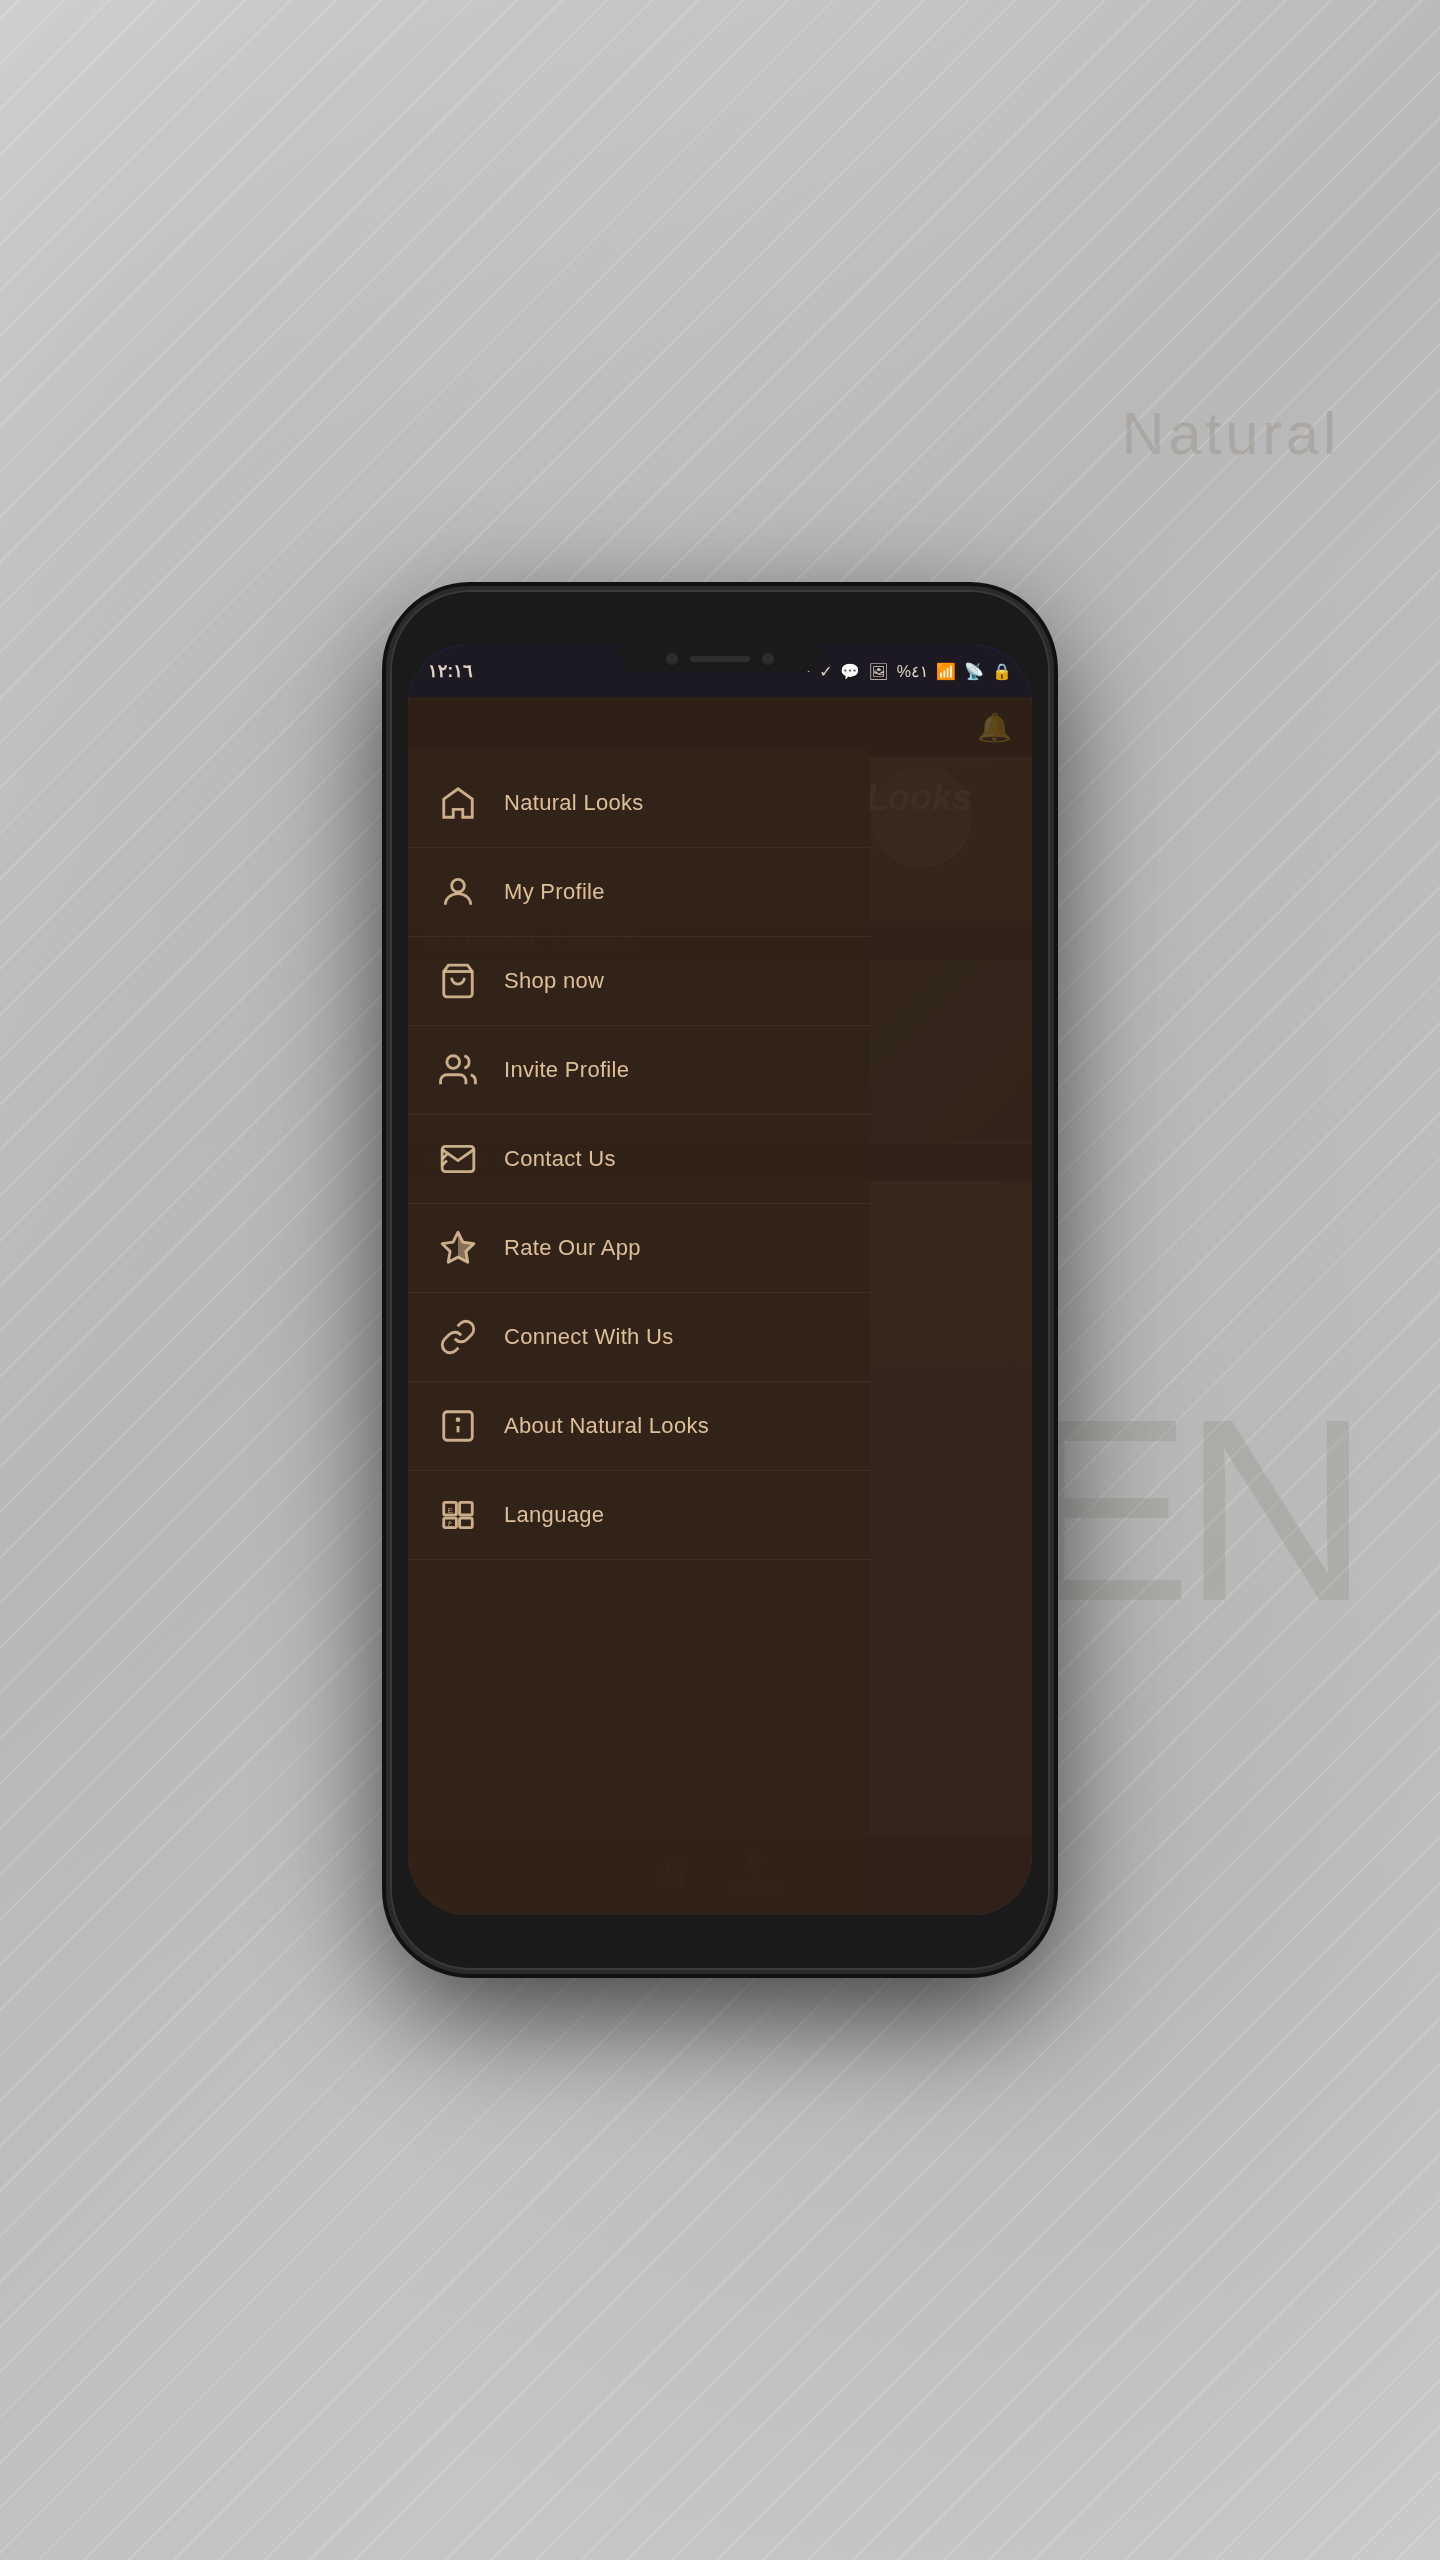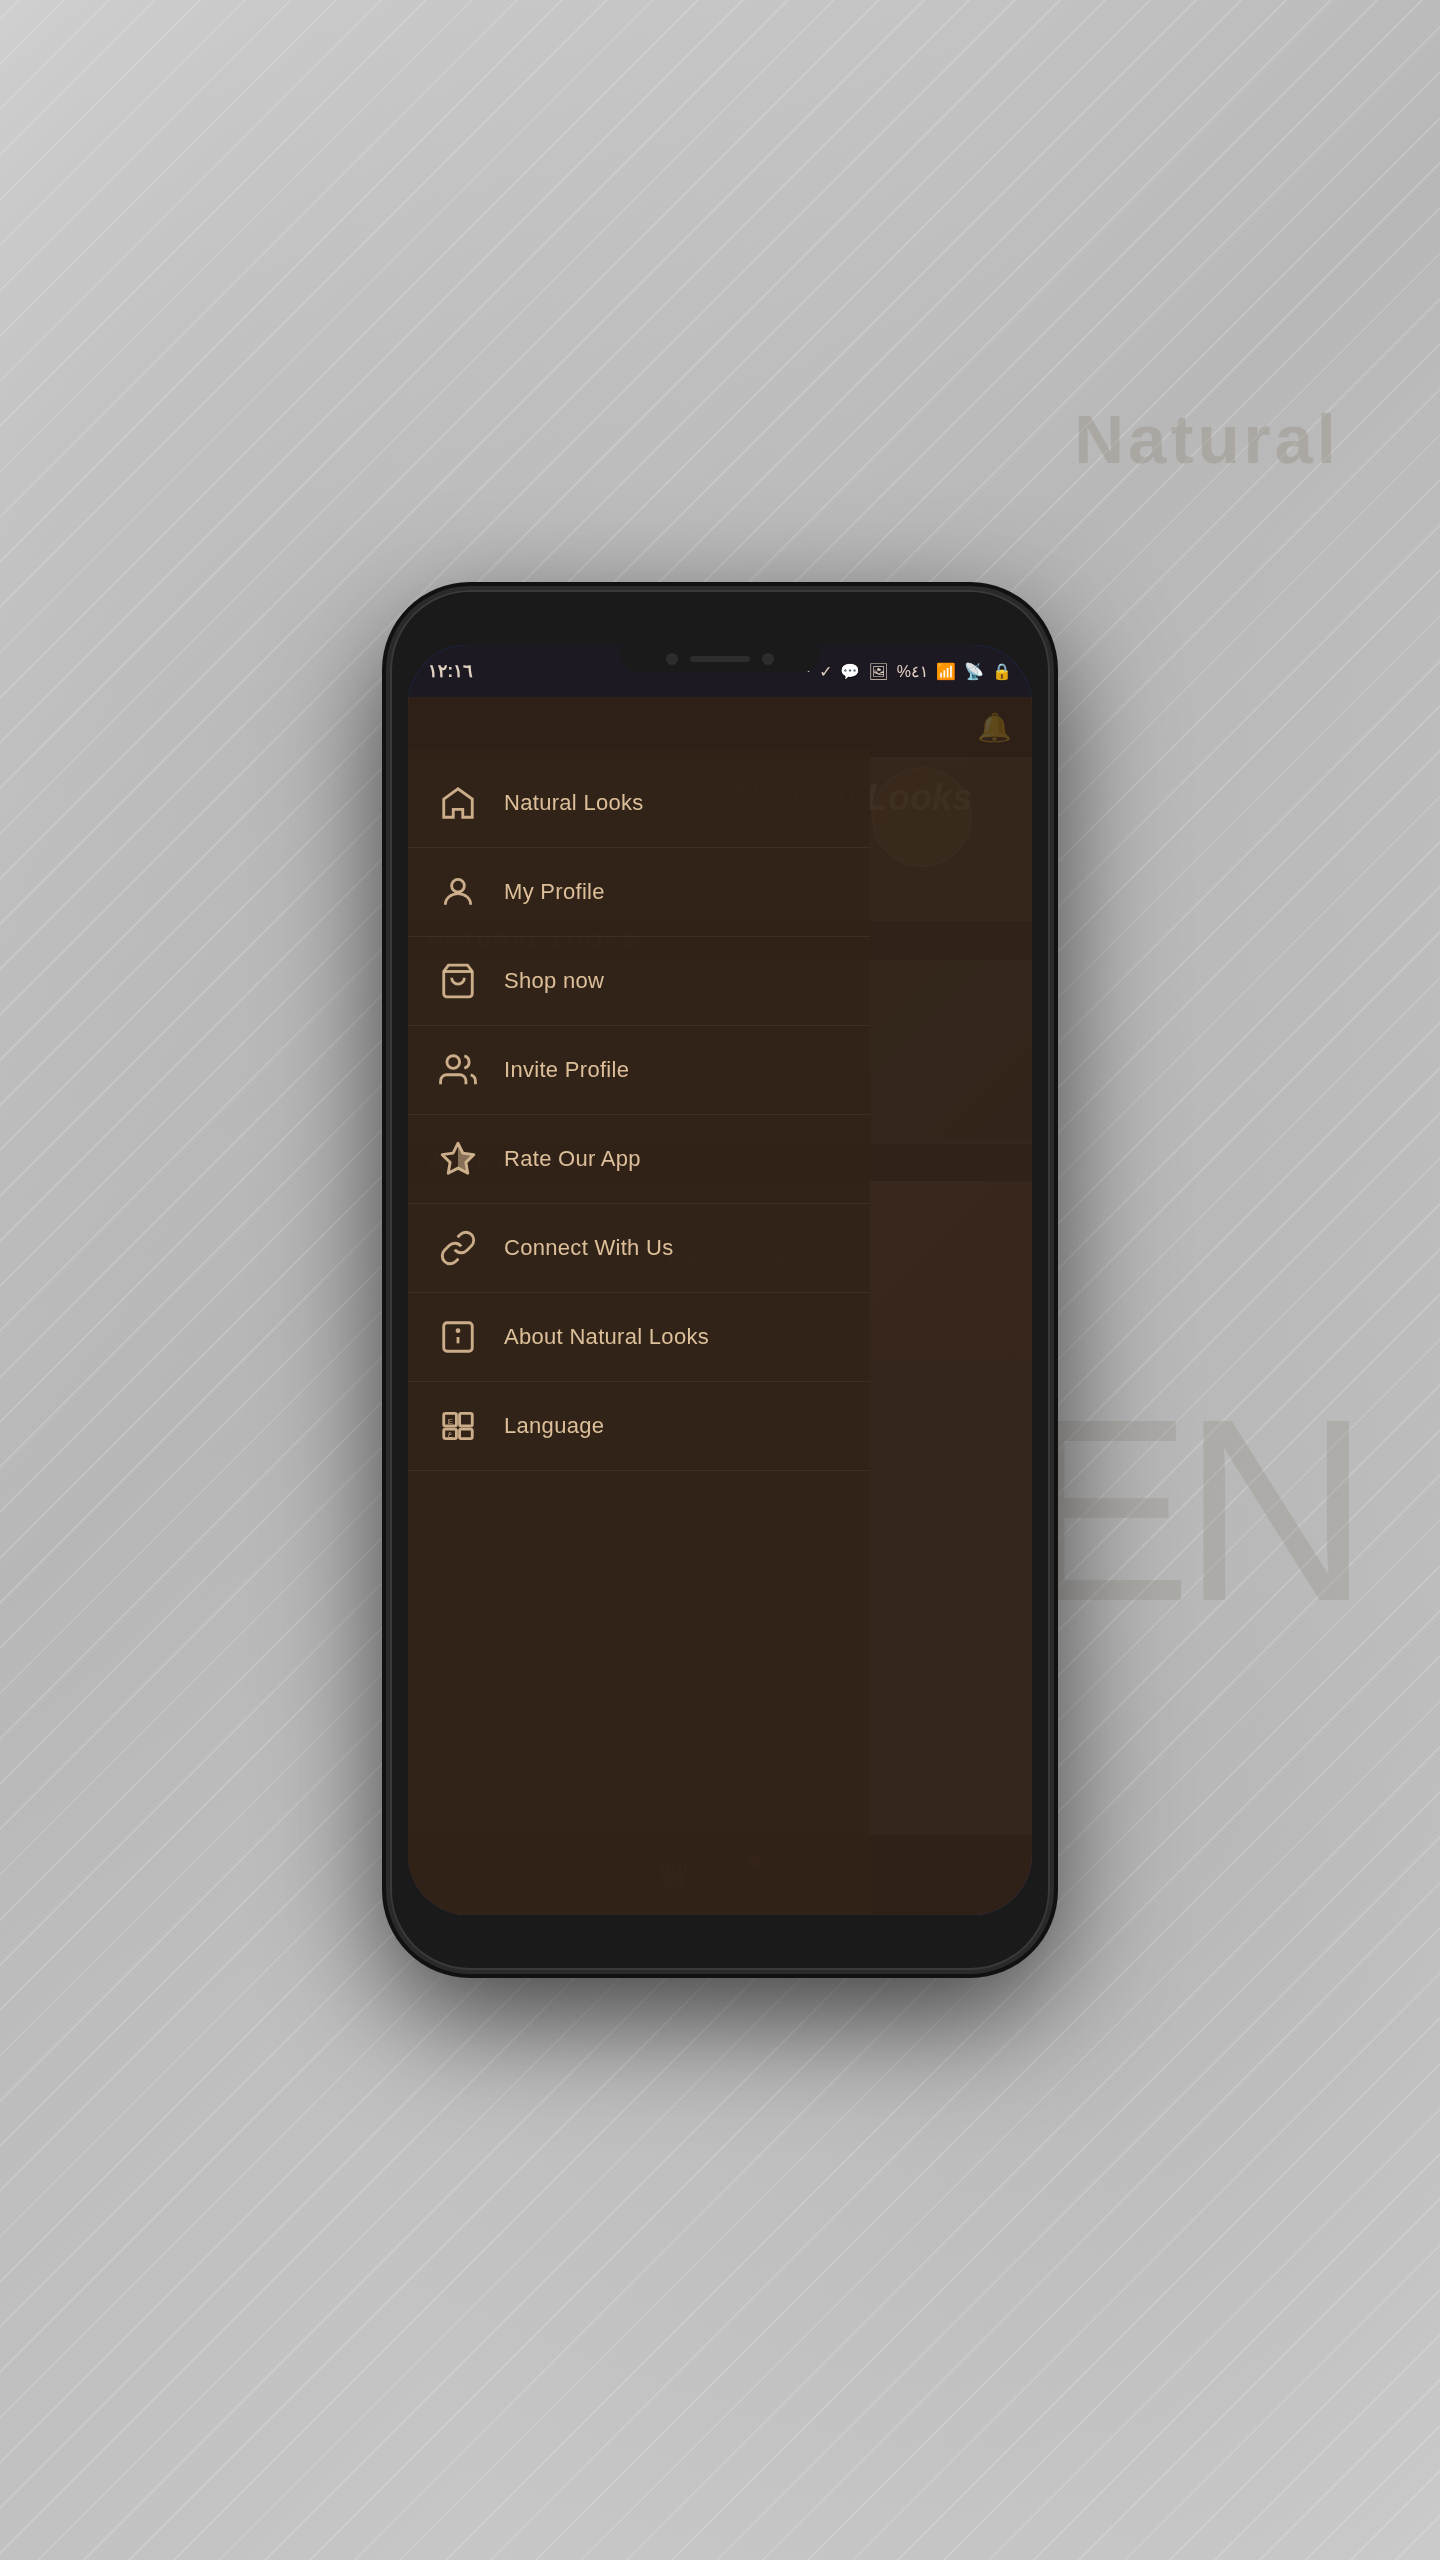--- a/index.html
+++ b/index.html
@@ -38,22 +38,22 @@
           rgba(255,255,255,0.15) 30px,
           rgba(255,255,255,0.15) 32px
         );
     }
 
     
     .watermark-natural {
       position: absolute;
       top: 400px;
       right: 100px;
-      font-size: 69px;
-      font-weight: bold;
+      font-size: 59px;
+      font-weight: normal;
       color: rgba(150,140,130,0.4);
       letter-spacing: 4px;
       transform: rotate(0deg);
       white-space: nowrap;
     }
 
     .watermark-en {
       position: absolute;
       bottom: 900px;
       right: 80px;
@@ -416,20 +416,32 @@
             <svg viewBox="0 0 24 24">
               <path d="M17 21v-2a4 4 0 00-4-4H5a4 4 0 00-4 4v2"></path>
               <circle cx="9" cy="7" r="4"></circle>
               <path d="M23 21v-2a4 4 0 00-3-3.87"></path>
               <path d="M16 3.13a4 4 0 010 7.75"></path>
             </svg>
           </div>
           <span class="menu-label">Invite Profile</span>
         </div>
 
+        <div class="menu-item">
+          <div class="menu-icon">
+            <svg viewBox="0 0 24 24">
+              <rect x="2" y="4" width="20" height="16" rx="2"></rect>
+              <polyline points="22,6 12,13 2,6"></polyline>
+
+              <line x1="5" y1="9" x2="2" y2="12"></line>
+              <line x1="5" y1="13" x2="2" y2="16"></line>
+            </svg>
+          </div>
+          <span class="menu-label">Contact Us</span>
+        </div>
 
         <div class="menu-item">
           <div class="menu-icon">
             <svg viewBox="0 0 24 24">
 
               <polygon points="12,2 15.09,8.26 22,9.27 17,14.14 18.18,21.02 12,17.77 5.82,21.02 7,14.14 2,9.27 8.91,8.26" stroke-linejoin="round"></polygon>
 
               <path d="M12 2l3.09 6.26L22 9.27l-5 4.87 1.18 6.88L12 17.77V2z" fill="rgba(220,190,150,0.5)" stroke="none"></path>
             </svg>
           </div>

